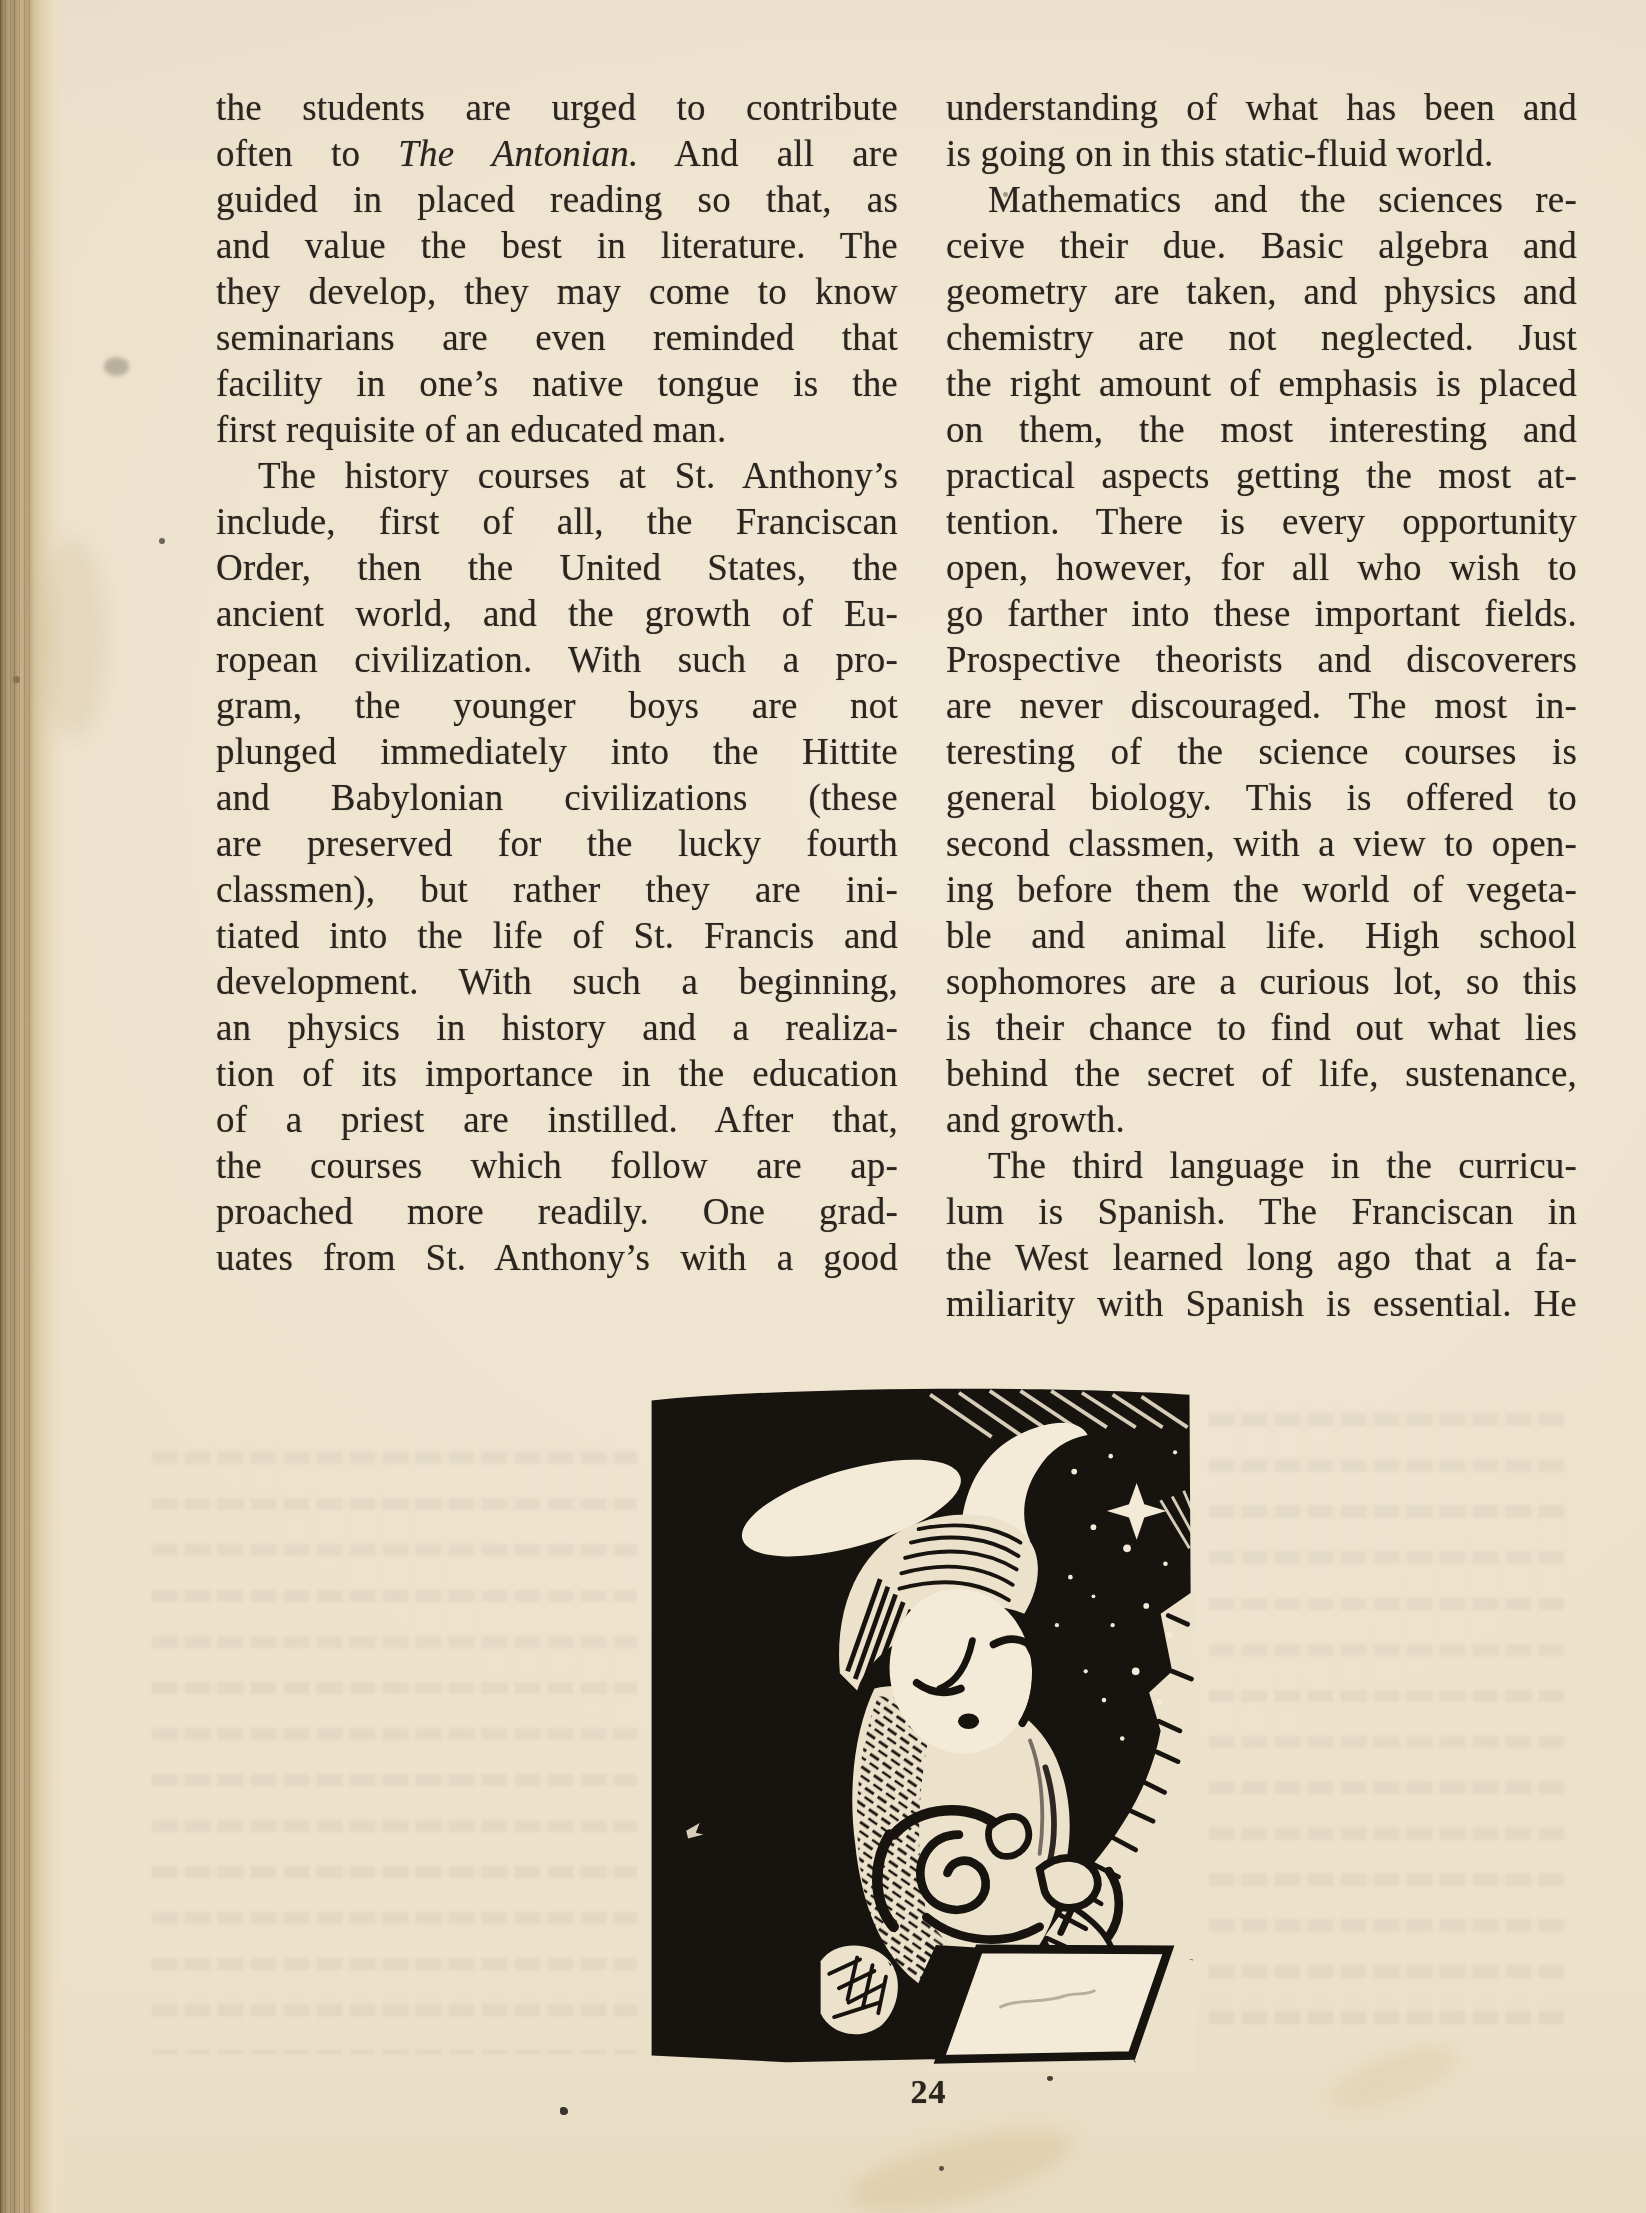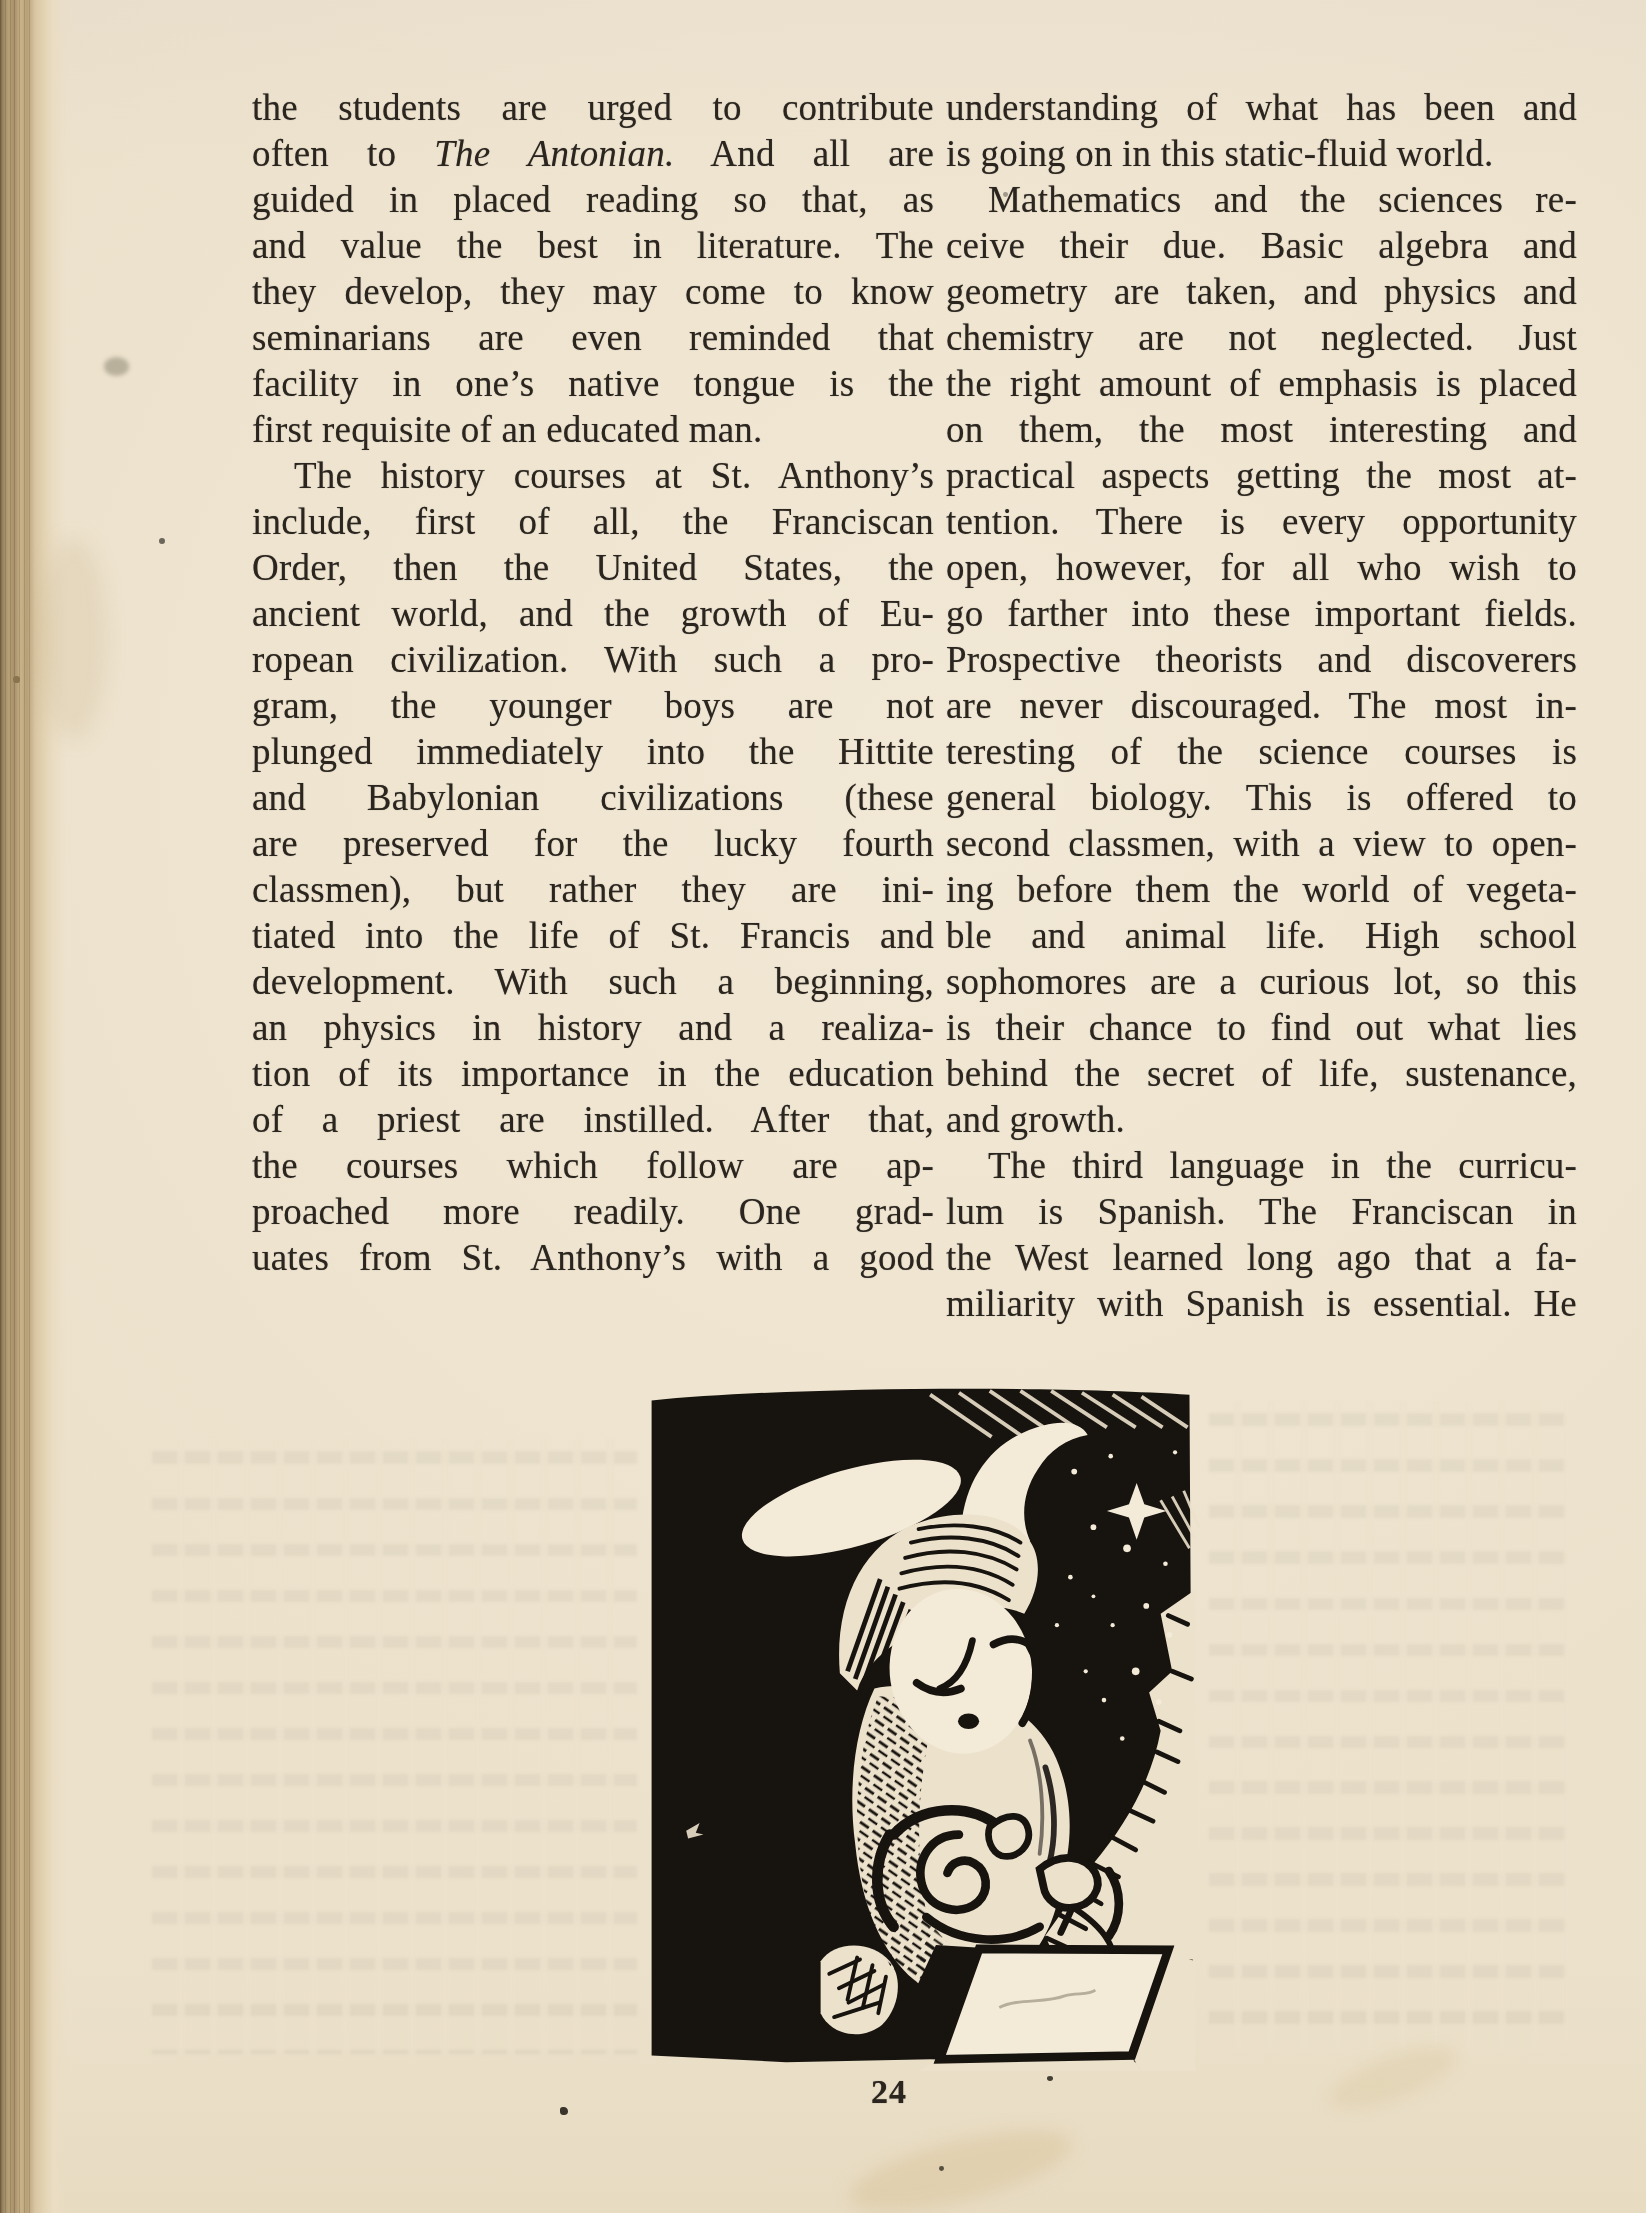--- a/index.html
+++ b/index.html
@@ -35,35 +35,35 @@
     background:repeating-linear-gradient(90deg, rgba(84,66,38,.35) 0 1px, rgba(0,0,0,0) 1px 4.8px);
     opacity:.6;
   }
   
   .col{
     position:absolute;top:85px;
     font-size:37px;line-height:46px;
     letter-spacing:0.2px;
     text-shadow:0 0 1px rgba(45,38,30,.45);
   }
-  .col-left{left:216px;width:682px;margin-left:36px;}
+  .col-left{left:216px;width:682px;}
   .col-right{left:946px;width:631px;}
   .line{
     height:46px;
     text-align:justify;
     text-align-last:justify;
     overflow:hidden;
   }
   .line.end{text-align-last:left;}
   .line.indent{text-indent:42px;}
   .it{font-style:italic;}
   
   .pagenum{
     position:absolute;left:871px;top:2073px;width:115px;
-    text-align:left;font-size:34px;font-weight:700;letter-spacing:1px;
+    text-align:center;font-size:34px;font-weight:700;letter-spacing:1px;
     text-shadow:0 0 1px rgba(45,38,30,.5);
   }
   
   .illus{position:absolute;left:642px;top:1383px;width:559px;height:688px;}
   .illus svg{display:block;width:100%;height:100%;}
   
   .ghost{
     position:absolute;
     filter:blur(1.5px);
     opacity:.55;

